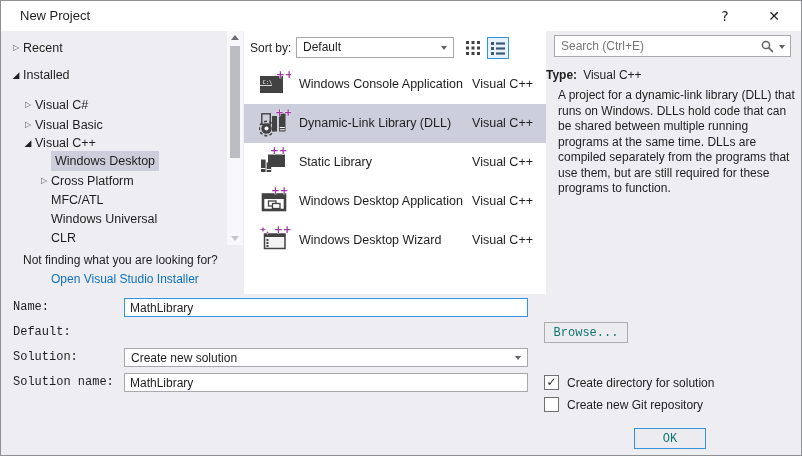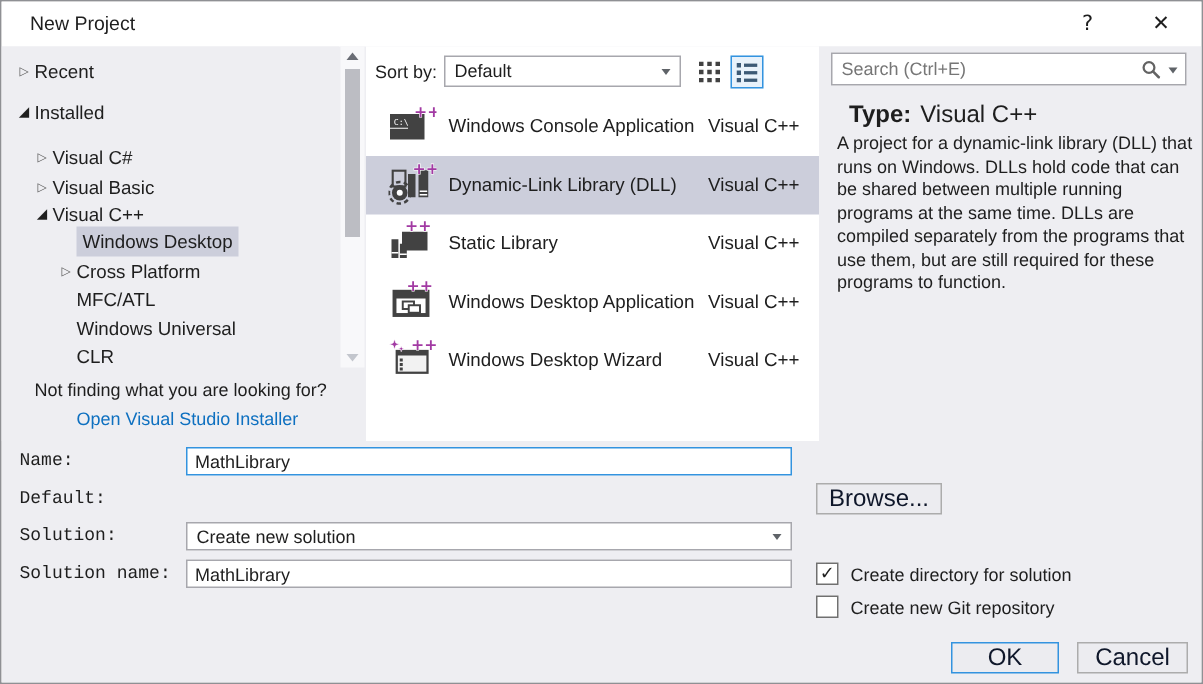--- a/index.html
+++ b/index.html
@@ -79,36 +79,36 @@
   .searchbox { position:absolute; left:8px; top:4px; width:237px; height:22px;
                background:#fff; border:1px solid #a7a7ad;padding-left:40px; }
   .searchbox input { position:absolute; left:0; top:0; width:198px; height:20px; border:none;
                      outline:none; padding-left:6px; font-size:12px;
                      font-family:"Liberation Sans", sans-serif; color:#1e1e1e; background:transparent; }
   .searchbox input::placeholder { color:#767676; opacity:1; }
   .mag { position:absolute; right:16px; top:4px; }
   .search-chev { position:absolute; right:5px; top:9px; width:0; height:0;
                  border-left:3px solid transparent; border-right:3px solid transparent;
                  border-top:4px solid #5f6368; }
-  .type-line { position:absolute; left:20px; top:37px; font-size:16px; }
+  .type-line { position:absolute; left:0; top:37px; font-size:12px; }
   .type-line b { margin-right:6px; }
   .desc { position:absolute; left:12px; top:57px; width:238px; font-size:12px; line-height:15.5px; }
 
   
   .f-label { position:absolute; left:12px; font-size:12px; line-height:19px;font-family:Liberation Mono, monospace; }
   .l-name{top:267px} .l-loc{top:292px} .l-sol{top:317px} .l-soln{top:342px}
   .field { position:absolute; left:123px; width:404px; height:19px; font-size:12px; }
   .txt { border:1px solid #a7a7ad; background:#fff; padding-left:5px;
          font-family:"Liberation Sans", sans-serif; font-size:12px; color:#1e1e1e; outline:none; }
   .txt.focused { border-color:#3393df; }
   .fi-name{top:267px} .fi-loc{top:292px} .fi-sol{top:317px} .fi-soln{top:342px}
 
-  .btn { position:absolute; background:#ececf0; border:1px solid #acacac; font-size:16px;
-         text-align:center; cursor:default; font-family:Liberation Sans, sans-serif;
-         color:#0f172a; padding:0; }
+  .btn { position:absolute; background:#ececf0; border:1px solid #acacac; font-size:12px;
+         text-align:center; cursor:default; font-family:Liberation Mono, monospace;
+         color:#0f766e; padding:0; }
   .btn-browse { left:543px; top:291px; width:84px; height:21px; }
   .btn-ok { left:633px; top:397px; width:72px; height:21px; border-color:#3393df; }
   .btn-cancel { left:717px; top:397px; width:74px; height:21px; }
 
   .cb-row { position:absolute; left:543px; height:16px; cursor:default; }
   .cb1{top:344px} .cb2{top:366px}
   .cb-box { position:absolute; left:0; top:0; width:15px; height:15px; background:#fff;
             border:1px solid #707070; text-align:center; line-height:13px; font-size:12px;
             font-family:"DejaVu Sans", sans-serif; }
   .cb-label { position:absolute; left:23px; top:0; line-height:16px; font-size:12px; white-space:nowrap; }
@@ -315,15 +315,14 @@
     <div class="cb-row cb1">
       <span class="cb-box">✓</span>
       <span class="cb-label">Create directory for solution</span>
     </div>
     <div class="cb-row cb2">
       <span class="cb-box"></span>
       <span class="cb-label">Create new Git repository</span>
     </div>
 
     <button class="btn btn-ok">OK</button>
-    <button class="btn btn-cancel">Cancel</button>
   </div>
 </div>
 
 </body></html>

